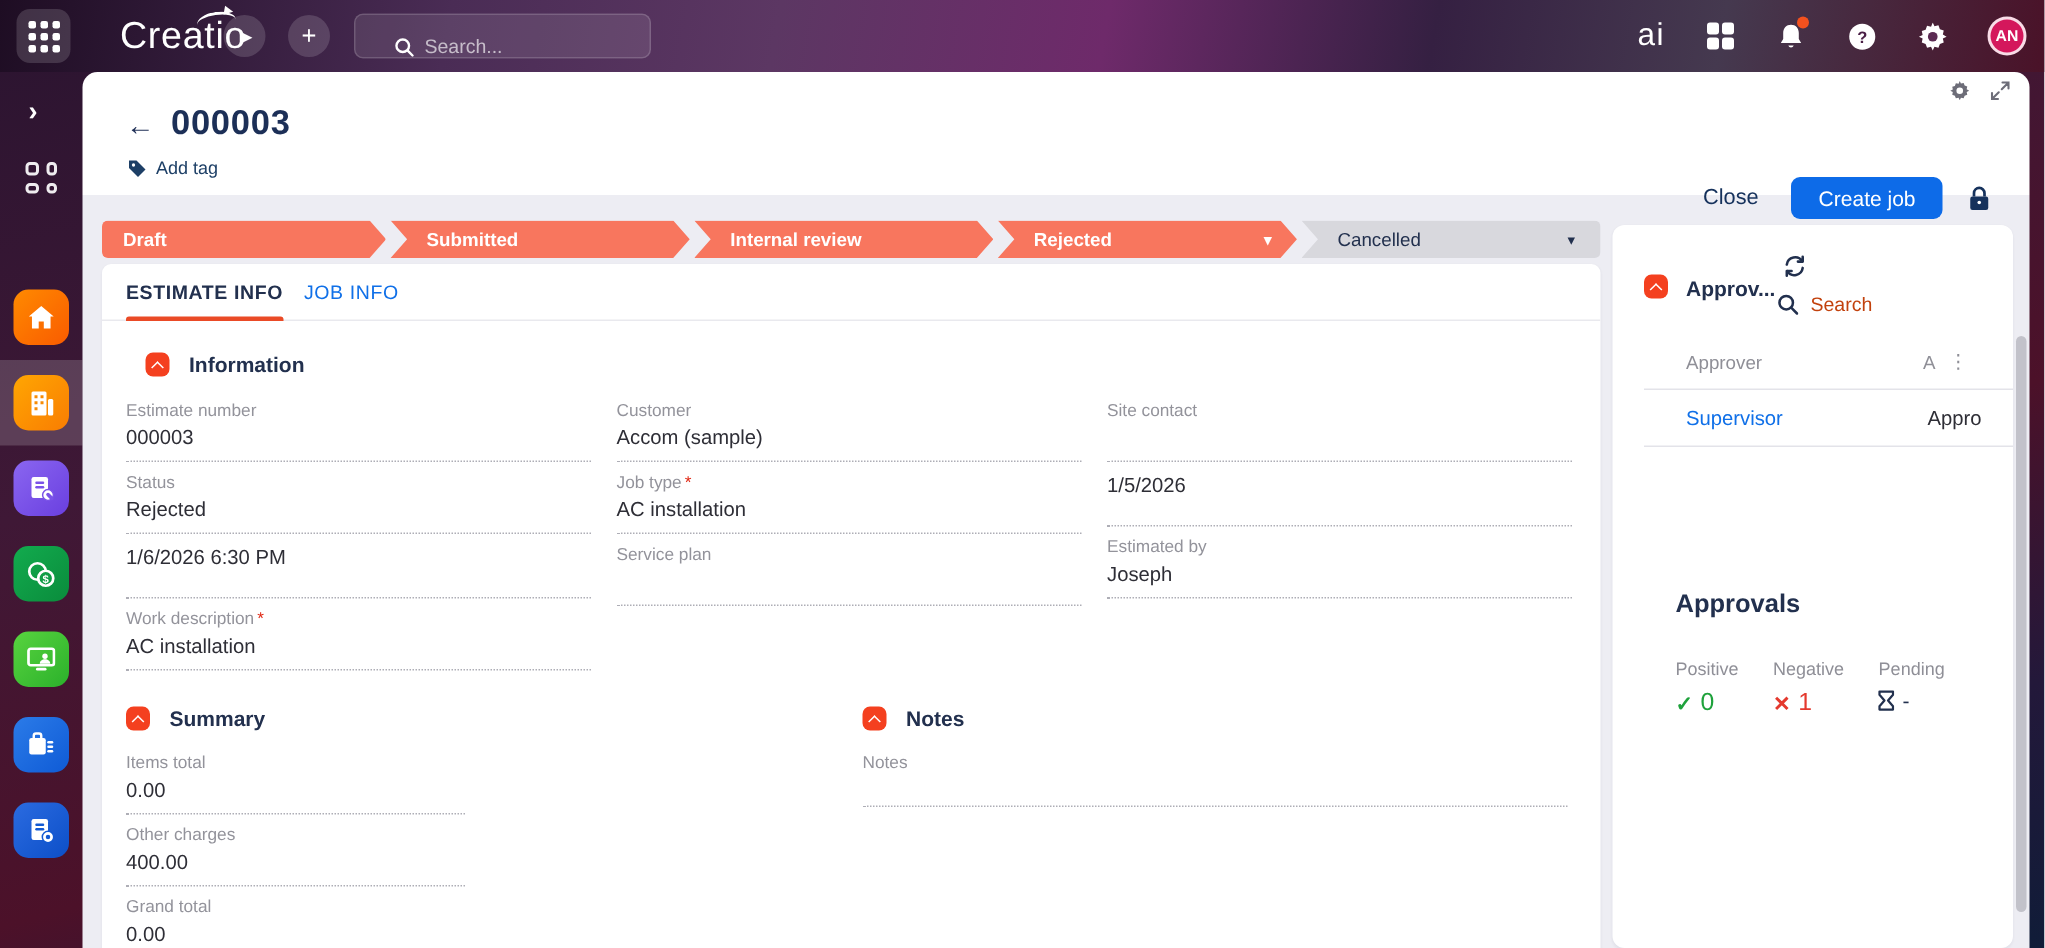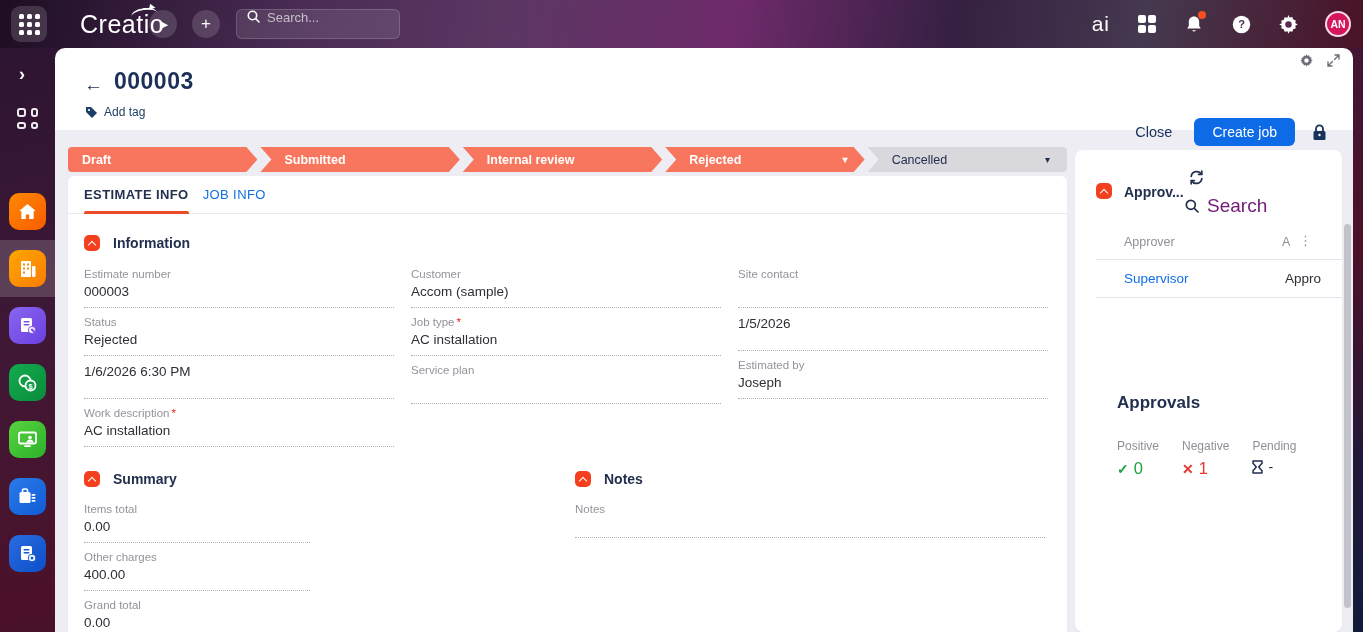--- a/index.html
+++ b/index.html
@@ -16,23 +16,23 @@
   .dotgrid { display:grid; grid-template-columns:repeat(3,5px); grid-template-rows:repeat(3,5px); gap:3px; }
   .dotgrid i { background:#fff; border-radius:1.5px; }
   .logo { position:absolute; left:80px; top:10px; color:#fff; font-size:25px; font-weight:500; letter-spacing:.5px; }
   .logo .swoosh { position:absolute; right:7px; top:-2px; width:26px; height:8px;
     border-top:2px solid #fff; border-radius:60%/100% 100% 0 0; transform:rotate(-8deg); }
   .logo .swoosh:after { content:""; position:absolute; right:-2px; top:-4px; border:3px solid transparent; border-left:6px solid #fff; transform:rotate(18deg); }
   .circ-btn { position:absolute; top:10px; width:28px; height:28px; border-radius:50%;
     background:rgba(255,255,255,.15); color:#fff; display:flex; align-items:center; justify-content:center; cursor:pointer; }
   .circ-play { left:149px; font-size:11px; padding-left:2px; }
   .circ-plus { left:192px; font-size:17px; font-weight:400; }
-  .searchbox { position:absolute; left:236px; top:9px; width:164px; height:30px; border-radius:6px;
+  .searchbox { position:absolute; left:236px; top:9px; width:198px; height:30px; border-radius:6px;
     background:rgba(255,255,255,.10); border:1px solid rgba(255,255,255,.16);
-    display:flex; align-items:flex-start; padding:0 10px; gap:7px; }
+    display:flex; align-items:flex-end; padding:0 26px; gap:7px; }
   .searchbox svg { flex:none; }
   .searchbox input { background:transparent; border:none; outline:none; color:#fff; font-size:13px; width:130px; font-family:"Liberation Sans",sans-serif; }
   .searchbox input::placeholder { color:rgba(255,255,255,.65); }
   .topbar-right { position:absolute; right:12px; top:0; height:48px; display:flex; align-items:center; gap:27px; }
   .ai-logo { color:#fff; font-size:21px; font-weight:500; letter-spacing:1px; cursor:pointer; }
   .tb-icon { position:relative; width:20px; height:20px; display:flex; align-items:center; justify-content:center; cursor:pointer; }
   .bell-dot { position:absolute; right:-2px; top:-3px; width:8px; height:8px; border-radius:50%; background:#f4511e; }
   .ws-grid { display:grid; grid-template-columns:8px 8px; grid-template-rows:8px 8px; gap:2px; }
   .ws-grid i { background:#fff; border-radius:2px; }
   .avatar { width:26px; height:26px; border-radius:50%; background:#d4175c; border:2px solid rgba(255,255,255,.85);
@@ -89,42 +89,42 @@
   .tabs { position:relative; height:38px; border-bottom:1px solid #e9e9ee; display:flex; align-items:center; padding-left:16px; gap:14px; }
   .tab { position:relative; height:38px; display:flex; align-items:center; font-size:13px; letter-spacing:.4px; cursor:pointer; }
   .tab.active { color:#22304e; font-weight:700; }
   .tab.active .underline { position:absolute; left:0; bottom:0; width:100%; height:3px; background:#ea4a26; border-radius:2px 2px 0 0; }
   .tab.inactive { color:#1070e8; font-weight:500; }
   .sec-head { display:flex; align-items:center; gap:13px; }
   .sec-icon { width:16px; height:16px; border-radius:5px; background:#f4401f; position:relative; flex:none; cursor:pointer; }
   .sec-icon:after { content:""; position:absolute; left:5px; top:6.5px; width:5px; height:5px;
     border-top:1.8px solid #fff; border-left:1.8px solid #fff; transform:rotate(45deg); }
   .sec-title { color:#22304e; font-size:14px; font-weight:700; }
-  .info-sec { margin:21px 16px 0; }
+  .info-sec { margin:21px 29px 0; }
   .fields-grid { display:flex; gap:17px; margin:17px 16px 0; }
   .fcol { width:310px; }
   .field { border-bottom:1px dotted #aeaeb6; padding-bottom:4px; margin-bottom:8px; min-height:35px; cursor:text; }
   .f-label { font-size:11.5px; color:#93939b; height:15px; }
   .req { color:#e02814; margin-left:2px; }
   .f-value { font-size:13.5px; color:#2e2e36; height:19px; margin-top:1px; white-space:nowrap; }
   .bottom-row { display:flex; margin:16px 16px 0; }
   .sum-col { width:491px; }
   .sum-fields { margin-top:16px; width:226px; }
   .notes-col { flex:1; }
   .notes-field { margin-top:16px; width:470px; }
   .notes-field .f-value { height:13px; }
 
   
   .side-panel { position:absolute; left:1075px; top:150px; width:267px; height:482px; background:#fff;
     border-radius:8px; z-index:5; box-shadow:0 1px 2px rgba(30,30,60,.06); overflow:hidden; }
   .sp-colicon { position:absolute; left:21px; top:33px; }
   .sp-title { position:absolute; left:49px; top:34px; font-size:14px; font-weight:700; color:#22304e; }
   .sp-refresh { position:absolute; left:114px; top:20px; cursor:pointer; }
   .sp-search { position:absolute; left:110px; top:45px; display:flex; align-items:center; gap:8px; cursor:pointer; }
-  .sp-search span { color:#701a75; font-size:19px; }
+  .sp-search span { color:#c2410c; font-size:13px; }
   .sp-colhead { position:absolute; left:49px; top:85px; font-size:12.5px; color:#8f8f97; }
   .sp-colhead2 { position:absolute; left:207px; top:85px; font-size:12.5px; color:#8f8f97; }
   .sp-kebab { position:absolute; left:224px; top:83px; color:#8f8f97; font-size:13px; cursor:pointer; letter-spacing:0; }
   .sp-div { position:absolute; left:21px; right:0; height:1px; background:#e3e3e9; }
   .sp-rowlink { position:absolute; left:49px; top:121px; font-size:13.5px; color:#1070e8; font-weight:500; cursor:pointer; }
   .sp-rowstatus { position:absolute; left:210px; top:121px; font-size:13.5px; color:#2e2e36; white-space:nowrap; }
   .sp-heading { position:absolute; left:42px; top:243px; font-size:17px; font-weight:700; color:#22304e; }
   .sp-stats { position:absolute; left:42px; top:289px; display:flex; gap:23px; }
   .stat .s-label { font-size:12px; color:#8f8f97; margin-bottom:6px; }
   .stat .s-val { display:flex; align-items:center; gap:5px; font-size:16.5px; }

